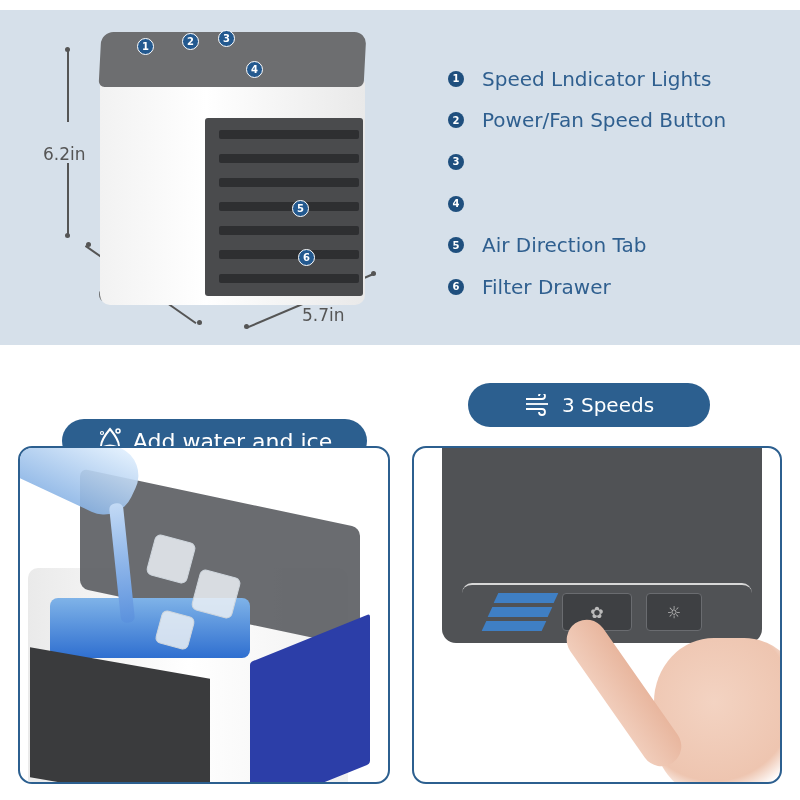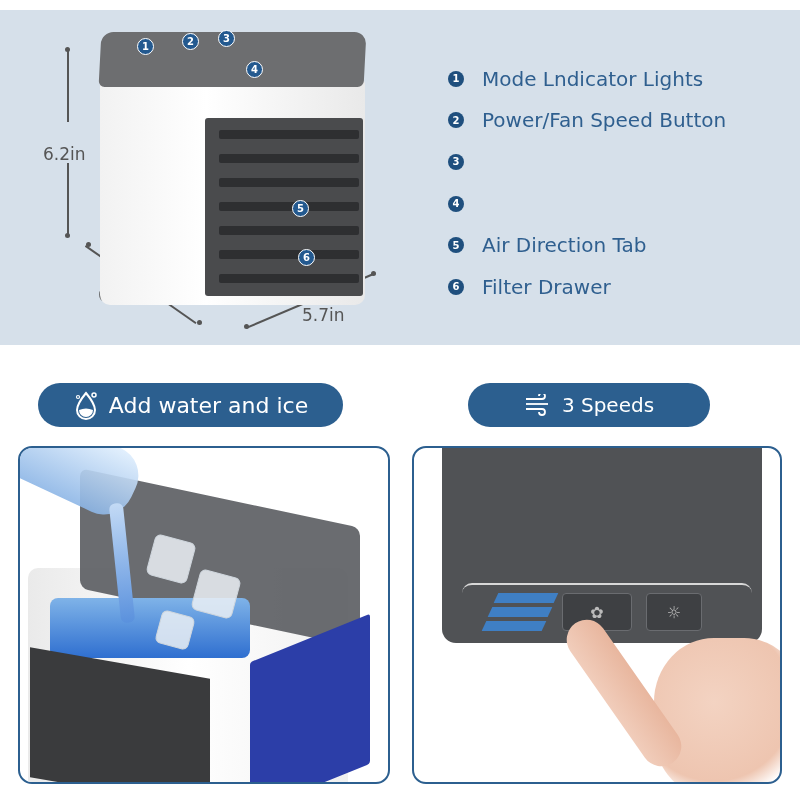--- a/index.html
+++ b/index.html
@@ -72,21 +72,21 @@
 <div class="badge" style="left:137px;top:38px;">1</div>
 <div class="badge" style="left:182px;top:33px;">2</div>
 <div class="badge" style="left:218px;top:30px;">3</div>
 <div class="badge" style="left:246px;top:61px;">4</div>
 <div class="badge" style="left:292px;top:200px;">5</div>
 <div class="badge" style="left:298px;top:249px;">6</div>
 
 <div class="legend">
   <div class="legend-item">
     <span class="legend-num">1</span>
-    <span>Mode Lndicator Lights</span>
+    <span>Speed Lndicator Lights</span>
   </div>
   <div class="legend-item">
     <span class="legend-num">2</span>
     <span>Power/Fan Speed Button</span>
   </div>
   <div class="legend-item">
     <span class="legend-num">3</span>
   </div>
   <div class="legend-item">
     <span class="legend-num">4</span>
@@ -94,21 +94,21 @@
   <div class="legend-item">
     <span class="legend-num">5</span>
     <span>Air Direction Tab</span>
   </div>
   <div class="legend-item">
     <span class="legend-num">6</span>
     <span>Filter Drawer</span>
   </div>
 </div>
 
-<div class="pill" style="left:38px;width:305px;">
+<div class="pill" style="left:62px;width:305px;margin-top:36px;">
   <svg width="26" height="30" viewBox="0 0 26 30">
     <path d="M13 3 C13 3 4 14 4 20 a9 9 0 0 0 18 0 C22 14 13 3 13 3 Z" fill="none" stroke="#fff" stroke-width="2"></path>
     <path d="M6 20 q7 -3 14 0 a7 7 0 0 1 -14 0 Z" fill="#fff"></path>
     <circle cx="21" cy="5" r="2" fill="none" stroke="#fff" stroke-width="1.5"></circle>
     <circle cx="5" cy="7" r="1.5" fill="none" stroke="#fff" stroke-width="1.2"></circle>
   </svg>
   <span>Add water and ice</span>
 </div>
 <div class="pill" style="left:468px;width:242px;font-size:20px;">
   <svg width="28" height="22" viewBox="0 0 28 22">

